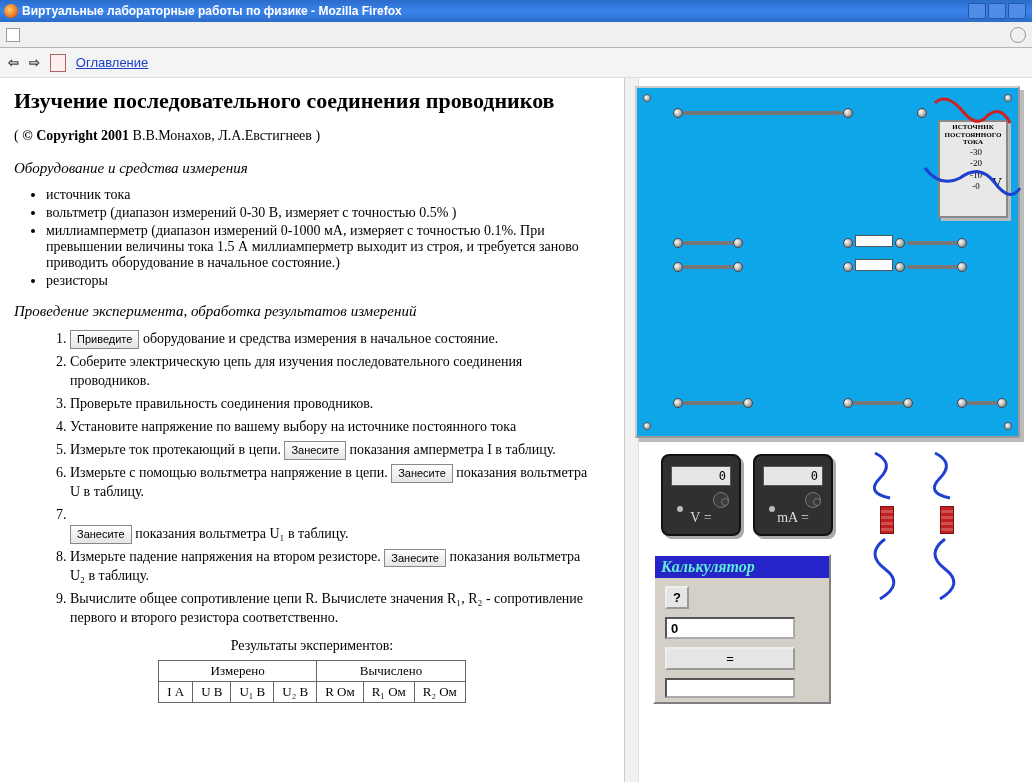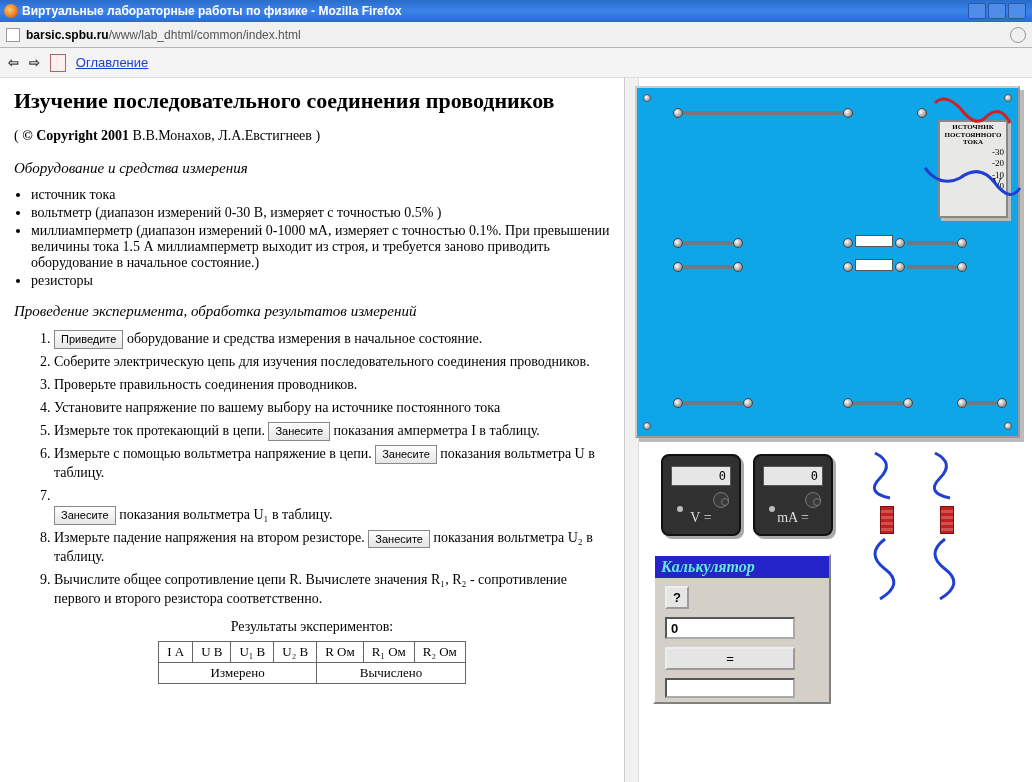--- a/index.html
+++ b/index.html
@@ -27,40 +27,40 @@
   
   
   .left-pane { width: 625px; overflow-y:scroll; padding: 10px 14px 10px 14px; position:relative; border-right:1px solid #ccc; }
   .left-pane::-webkit-scrollbar { width: 16px; }
   .left-pane::-webkit-scrollbar-track { background:#f1f1f1; border-left:1px solid #ddd;}
   .left-pane::-webkit-scrollbar-thumb { background:#c1c1c1; border:1px solid #999; border-radius:2px;}
   
   h1.content-title { font-size: 22px; font-weight:bold; text-align:left; margin-bottom: 14px; }
   .copyright { text-align:left; margin-bottom: 16px; font-size:14px;}
   .section-head { font-style: italic; margin: 14px 0 10px 0; font-size:15px;}
-  ul.equip { margin-left: 17px; margin-bottom: 10px; }
+  ul.equip { margin-left: 32px; margin-bottom: 10px; }
   ul.equip li { margin: 2px 0; list-style: disc; }
   ol.steps { margin-left: 40px; }
-  ol.steps li { margin: 4px 0; line-height:1.35; }
+  ol.steps li { margin: 4px 16px; line-height:1.35; }
   .btn-inline { display:inline-block; padding: 1px 6px; background: linear-gradient(#fefefe,#e5e5e5); border:1px solid #888; font-family: Arial, sans-serif; font-size:11px; vertical-align:middle; cursor:default; }
   
   .table-title { text-align:center; margin: 10px 0 6px 0; }
   table.results { border-collapse: collapse; margin: 0 auto; }
   table.results td, table.results th { border: 1px solid #666; padding: 2px 8px; font-size:13px; text-align:center; font-weight:normal;}
   
   
   .right-pane { flex:1; background:#fff; position:relative; overflow:hidden; }
   .board { position:absolute; left:10px; top:8px; width:385px; height:352px; background:#0ea5e9; border:2px solid #999; border-left-color:#ccc; border-top-color:#ccc; box-shadow: 4px 4px 0 #bbb;}
   .screw { width:8px; height:8px; background: radial-gradient(circle at 35% 35%, #fff, #999 80%); border:1px solid #555; border-radius:50%; position:absolute; }
   .terminal { width:10px; height:10px; background:radial-gradient(circle at 35% 35%, #fff, #888 80%); border:1px solid #444; border-radius:50%; position:absolute; }
   .wire-seg { position:absolute; background:#777; height:4px; border-radius:2px; }
   .resistor { position:absolute; width:38px; height:12px; border:1.5px solid #555; background:#fff; }
   .src-box { position:absolute; right:10px; top:32px; width:70px; height:98px; background:#e8e8e6; border:2px solid #888; box-shadow:3px 3px 0 #bbb; font-size:8px; text-align:center; padding:2px;}
   .src-box .label { font-size:7px; font-weight:bold; line-height:1.1;}
-  .src-scale { font-size:9px; text-align:right; padding-left:6px; line-height:1.25;}
+  .src-scale { font-size:9px; text-align:center; padding-left:6px; line-height:1.25;}
   .src-v { position:absolute; right:4px; bottom:24px; font-size:14px; font-family:serif;}
   
   .meter { position:absolute; width:80px; height:82px; background:#303030; border:2px solid #111; border-radius:8px; box-shadow: 3px 3px 0 #aaa;}
   .meter .reading { position:absolute; left:8px; top:10px; right:8px; height:20px; background:#e6e6e6; border:1px solid #555; font-family:monospace; text-align:right; padding:2px 4px; font-size:12px;}
   .meter .unit { position:absolute; left:0; right:0; bottom:8px; text-align:center; color:#ddd; font-size:14px; font-family:Georgia,serif;}
   .meter .knob { position:absolute; right:10px; top:36px; width:16px; height:16px; border:1.5px solid #777; border-radius:50%; background:#3a3a3a;}
   .meter .knob2 { position:absolute; right:10px; bottom:28px; width:8px; height:8px; border:1px solid #777; border-radius:50%; background:#3a3a3a;}
   .meter .post { position:absolute; width:6px; height:6px; background:#bbb; border-radius:50%; bottom:22px; }
   
   .squiggle { position:absolute; }
@@ -86,21 +86,20 @@
   </div>
   <div class="win-ctrls">
     <span></span>
     <span></span>
     <span></span>
   </div>
 </div>
 
 <div class="urlbar">
   <span class="page-icon"></span>
-  <span class="url-text"><b>barsic.spbu.ru</b><span>/www/lab_dhtml/common/index.html</span></span>
   <span class="refresh"></span>
 </div>
 
 <div class="toolbar">
   <span class="arrow">⇦</span>
   <span class="arrow">⇨</span>
   <span class="doc-icon"></span>
   <a href="#" class="toc-link">Оглавление</a>
 </div>
 
@@ -140,31 +139,31 @@
       <li>
         <span>Измерьте падение напряжения на втором резисторе. </span><span class="btn-inline">Занесите</span><span> показания вольтметра U₂ в таблицу.</span>
       </li>
       <li>Вычислите общее сопротивление цепи R. Вычислете значения R₁, R₂ - сопротивление первого и второго резистора соответственно.</li>
     </ol>
 
     <p class="table-title">Результаты экспериментов:</p>
     <table class="results">
       <tbody>
           <tr>
+        <th colspan="4">Измерено</th>
+        <th colspan="3">Вычислено</th>
+      </tr>
+      <tr>
         <th>I А</th>
         <th>U В</th>
         <th>U₁ В</th>
         <th>U₂ В</th>
         <th>R Ом</th>
         <th>R₁ Ом</th>
         <th>R₂ Ом</th>
-      </tr>
-      <tr>
-        <th colspan="4">Измерено</th>
-        <th colspan="3">Вычислено</th>
       </tr>
     </tbody>
       </table>
     <div style="height:20px"></div>
   </div>
 
   <div class="right-pane">
     <div class="vsep"></div>
 
     <div class="board">

